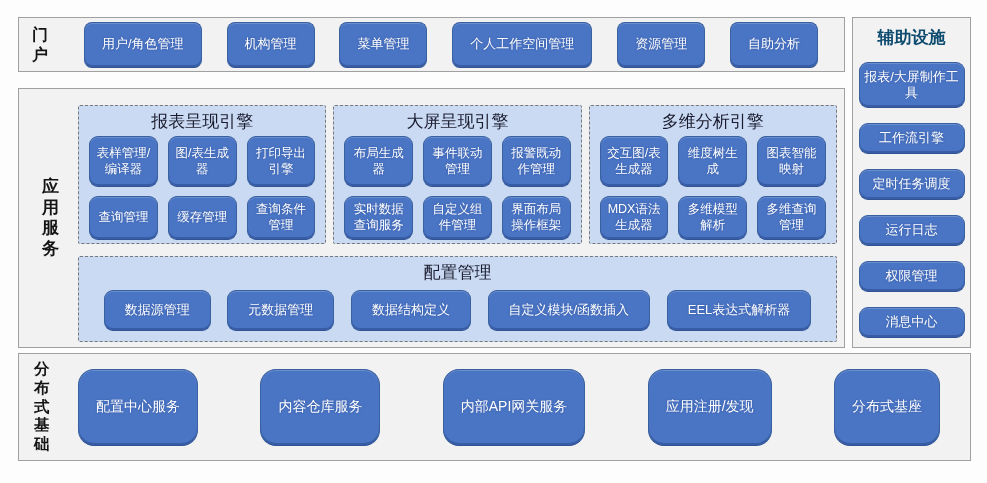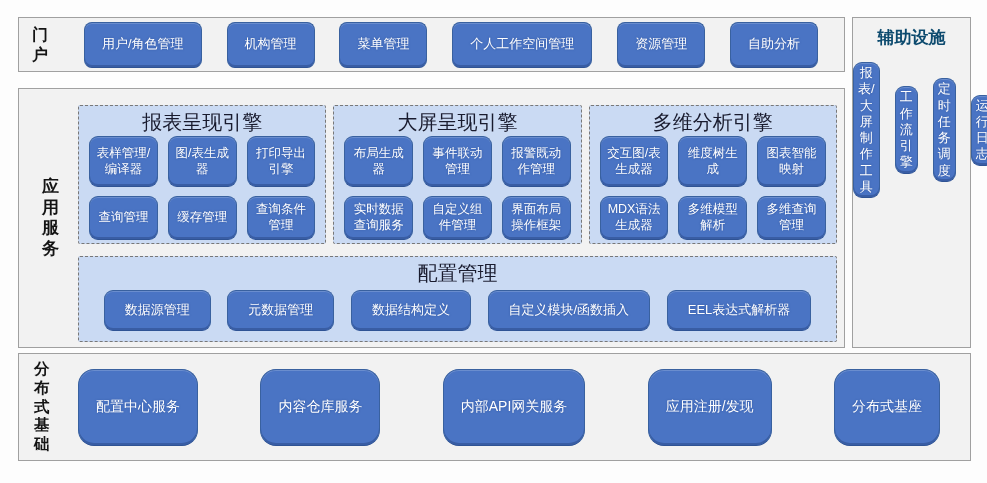--- a/index.html
+++ b/index.html
@@ -37,35 +37,35 @@
   #portal .btn{height:46px;padding:0 17px;font-size:13px;border-radius:8px;}
   
   #app{left:18px;top:88px;width:827px;height:260px;}
   #app .vlabel{position:absolute;left:23px;top:50%;transform:translateY(-50%);font-size:17px;}
   .engines{position:absolute;left:59px;top:16px;right:7px;display:flex;gap:7px;}
   .engine,.configbox{
     box-sizing:border-box;background:#cadaf3;border:1px dashed #787878;border-radius:2px;
   }
   .engine{flex:1;height:139px;padding:5px 10px 8px;}
   .box-title{
-    text-align:center;font-size:20px;color:#191b2e;font-weight:500;
+    text-align:center;font-size:17px;color:#191b2e;font-weight:500;
     height:22px;line-height:22px;
   }
   .engine .grid{
     display:grid;grid-template-columns:1fr 1fr 1fr;grid-template-rows:51px 44px;
     gap:9px 10px;margin-top:3px;
   }
   .engine .btn{font-size:12.5px;padding:2px 3px;}
   .configbox{position:absolute;left:59px;top:167px;right:7px;height:86px;padding:5px 8px;}
   .configbox .crow{display:flex;justify-content:space-evenly;align-items:center;margin-top:6px;}
   .configbox .btn{height:41px;padding:0 20px;font-size:13px;}
   
   #aux{left:852px;top:17px;width:119px;height:331px;padding-top:8px;}
   #aux .ptitle{text-align:center;font-size:17px;font-weight:bold;color:#0c4a6e;}
-  #aux .stack{display:flex;flex-direction:row;align-items:center;gap:15px;margin-top:13px;}
+  #aux .stack{display:flex;flex-direction:column;align-items:center;gap:15px;margin-top:13px;}
   #aux .btn{width:106px;min-height:31px;font-size:13px;padding:2px 4px;}
   #aux .btn.tall{min-height:46px;}
   
   #infra{left:18px;top:353px;width:953px;height:108px;display:flex;align-items:center;padding-left:15px;}
   #infra .vlabel{font-size:15.5px;width:20px;letter-spacing:0;}
   #infra .row{flex:1;display:flex;justify-content:space-between;align-items:center;margin:0 30px 0 24px;}
   #infra .btn{height:77px;padding:0 17px;font-size:14px;border-radius:16px;text-align:right;}
 </style>
 </head>
 <body>

